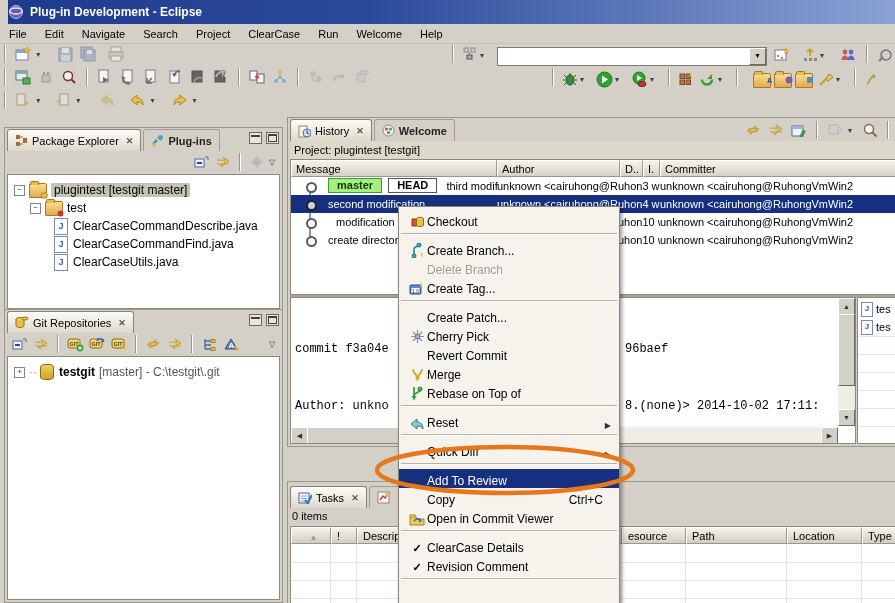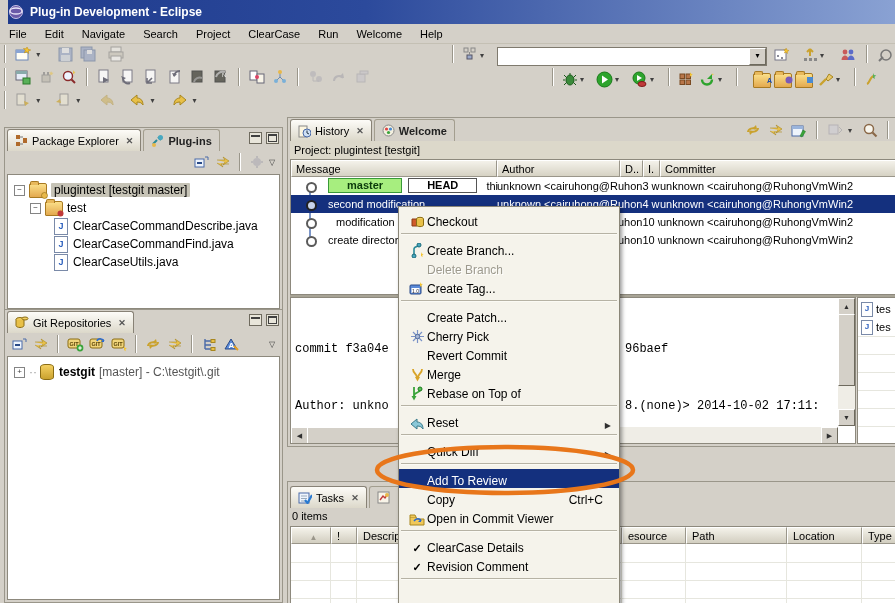--- a/index.html
+++ b/index.html
@@ -54,21 +54,21 @@
         font-size:9px;font-weight:bold;color:#2b5fbe;text-align:center;line-height:14px;flex:none;}
   .cyl{width:12px;height:14px;background:linear-gradient(#f4d062,#caa22e);border:1px solid #8a6c14;
        border-radius:5px/3px;margin-right:5px;flex:none;}
   
   .hcell{position:absolute;top:0;height:17px;line-height:17px;padding-left:4px;box-sizing:border-box;
     background:linear-gradient(#f4f2ea,#d6d2c4);border-right:1px solid #9a968a;border-bottom:1px solid #9a968a;
     border-top:1px solid #fff;border-left:1px solid #fff;overflow:hidden;white-space:nowrap;}
   .hrow{position:absolute;left:0;width:100%;height:18px;white-space:nowrap;overflow:hidden;}
   .hrow.sel{background:#14307e;color:#fff;}
   .cellclip{position:absolute;top:0;height:18px;line-height:18px;overflow:hidden;white-space:nowrap;}
-  .badge{display:inline-block;height:13px;line-height:13px;padding:0 18px;border-radius:0;
+  .badge{display:inline-block;height:13px;line-height:13px;padding:0 8px;border-radius:0;
          font-size:11px;font-weight:bold;vertical-align:1px;}
   .dot{position:absolute;width:7px;height:7px;border:2px solid #5a5a5a;border-radius:50%;background:#fff;}
   
   .mono{font-family:"Liberation Mono","DejaVu Sans Mono",monospace;font-size:12px;line-height:19px;white-space:pre;}
   
   .sbtn{position:absolute;background:#d4d0c8;border:1px solid;border-color:#fff #6e6a5e #6e6a5e #fff;
         font-size:8px;color:#303030;display:flex;align-items:center;justify-content:center;}
   .strack{position:absolute;background:#efede6;}
   .sthumb{position:absolute;background:#d4d0c8;border:1px solid;border-color:#fff #6e6a5e #6e6a5e #fff;}
   

